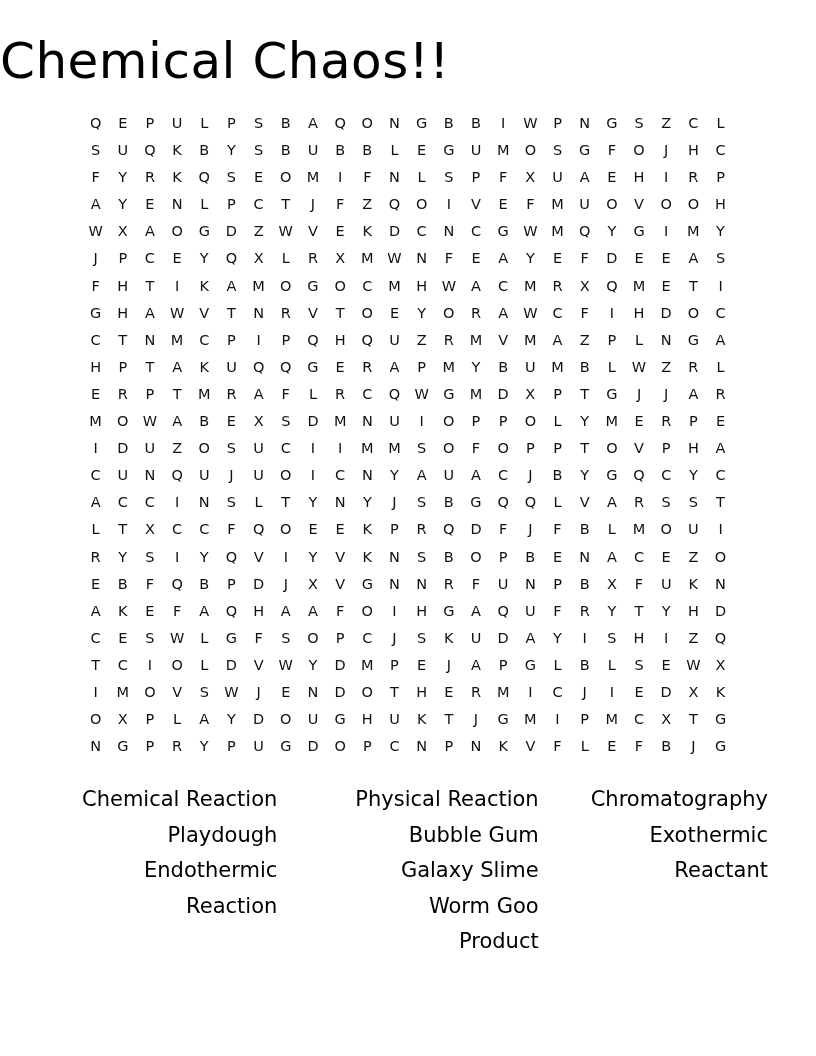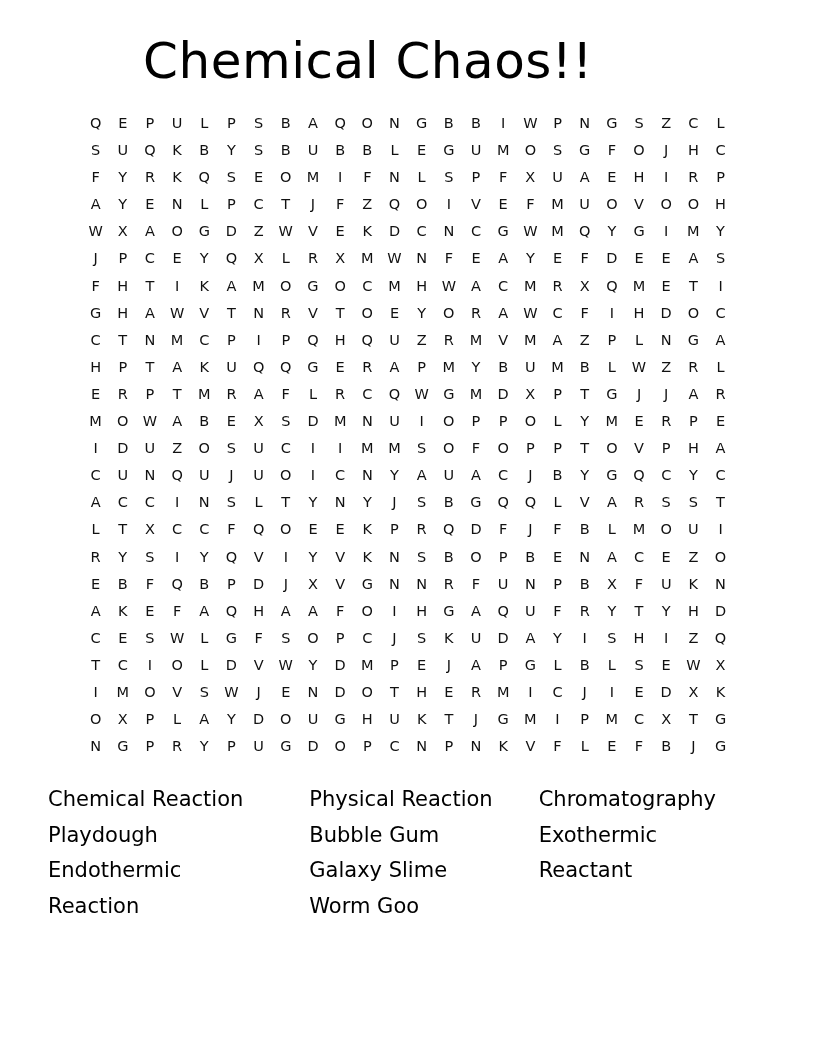--- a/index.html
+++ b/index.html
@@ -15,29 +15,28 @@
     color: #000000;
     overflow: hidden;
   }
 
   
   #puzzle-title {
     position: absolute;
     top: 30px;
     left: 0;
     width: 720px;
-    text-align: center;
+    text-align: left;
     font-family: "DejaVu Sans", sans-serif;
     font-size: 50px;
     font-weight: 400;
     line-height: 62px;
     letter-spacing: 0.5px;
     color: #000000;
     white-space: nowrap;
-    padding-left: 8px;
   }
 
   
   #grid-wrap {
     position: absolute;
     top: 110px;
     left: 82px;
     width: 652px;
   }
   .grid-row {
@@ -60,20 +59,21 @@
     position: absolute;
     top: 782px;
     left: 48px;
     width: 720px;
     display: flex;
     flex-direction: row;
   }
   .word-column {
     display: flex;
     flex-direction: column;
+    text-align: right;
   }
   .word-column.col-0 { width: 240px; }
   .word-column.col-1 { width: 240px; margin-left: 32px; }
   .word-column.col-2 { width: 240px; }
   .word-item {
     font-family: "DejaVu Sans", sans-serif;
     font-size: 21px;
     line-height: 35.6px;
     font-weight: 400;
     color: #000000;
@@ -717,19 +717,20 @@
       <div class="word-item">Chemical Reaction</div>
       <div class="word-item">Playdough</div>
       <div class="word-item">Endothermic</div>
       <div class="word-item">Reaction</div>
     </div>
     <div class="word-column col-1">
       <div class="word-item">Physical Reaction</div>
       <div class="word-item">Bubble Gum</div>
       <div class="word-item">Galaxy Slime</div>
       <div class="word-item">Worm Goo</div>
+      <div class="word-item">Product</div>
     </div>
     <div class="word-column col-2">
       <div class="word-item">Chromatography</div>
       <div class="word-item">Exothermic</div>
       <div class="word-item">Reactant</div>
     </div>
   </div>
 
 </body></html>

